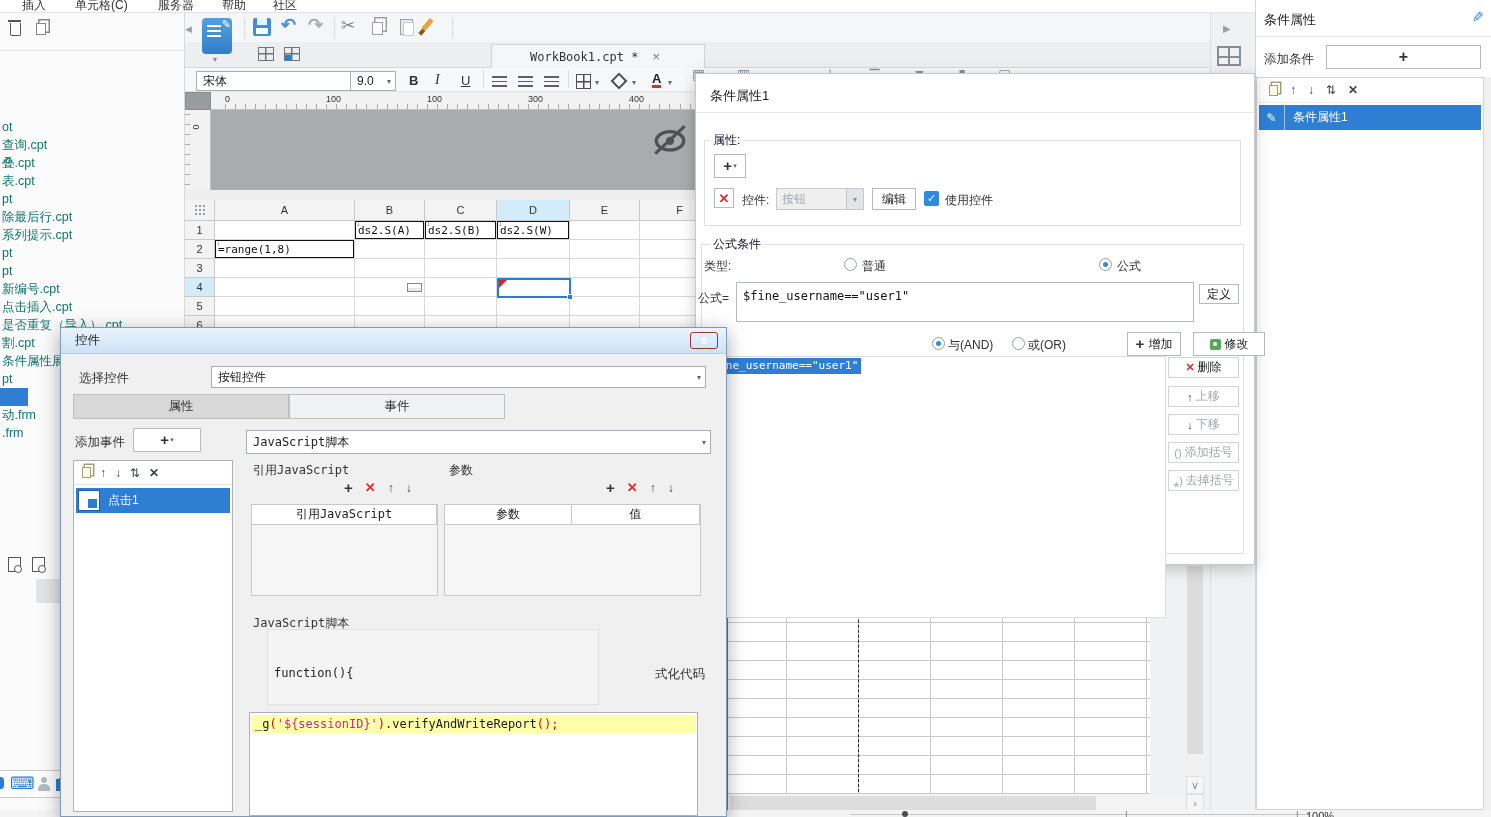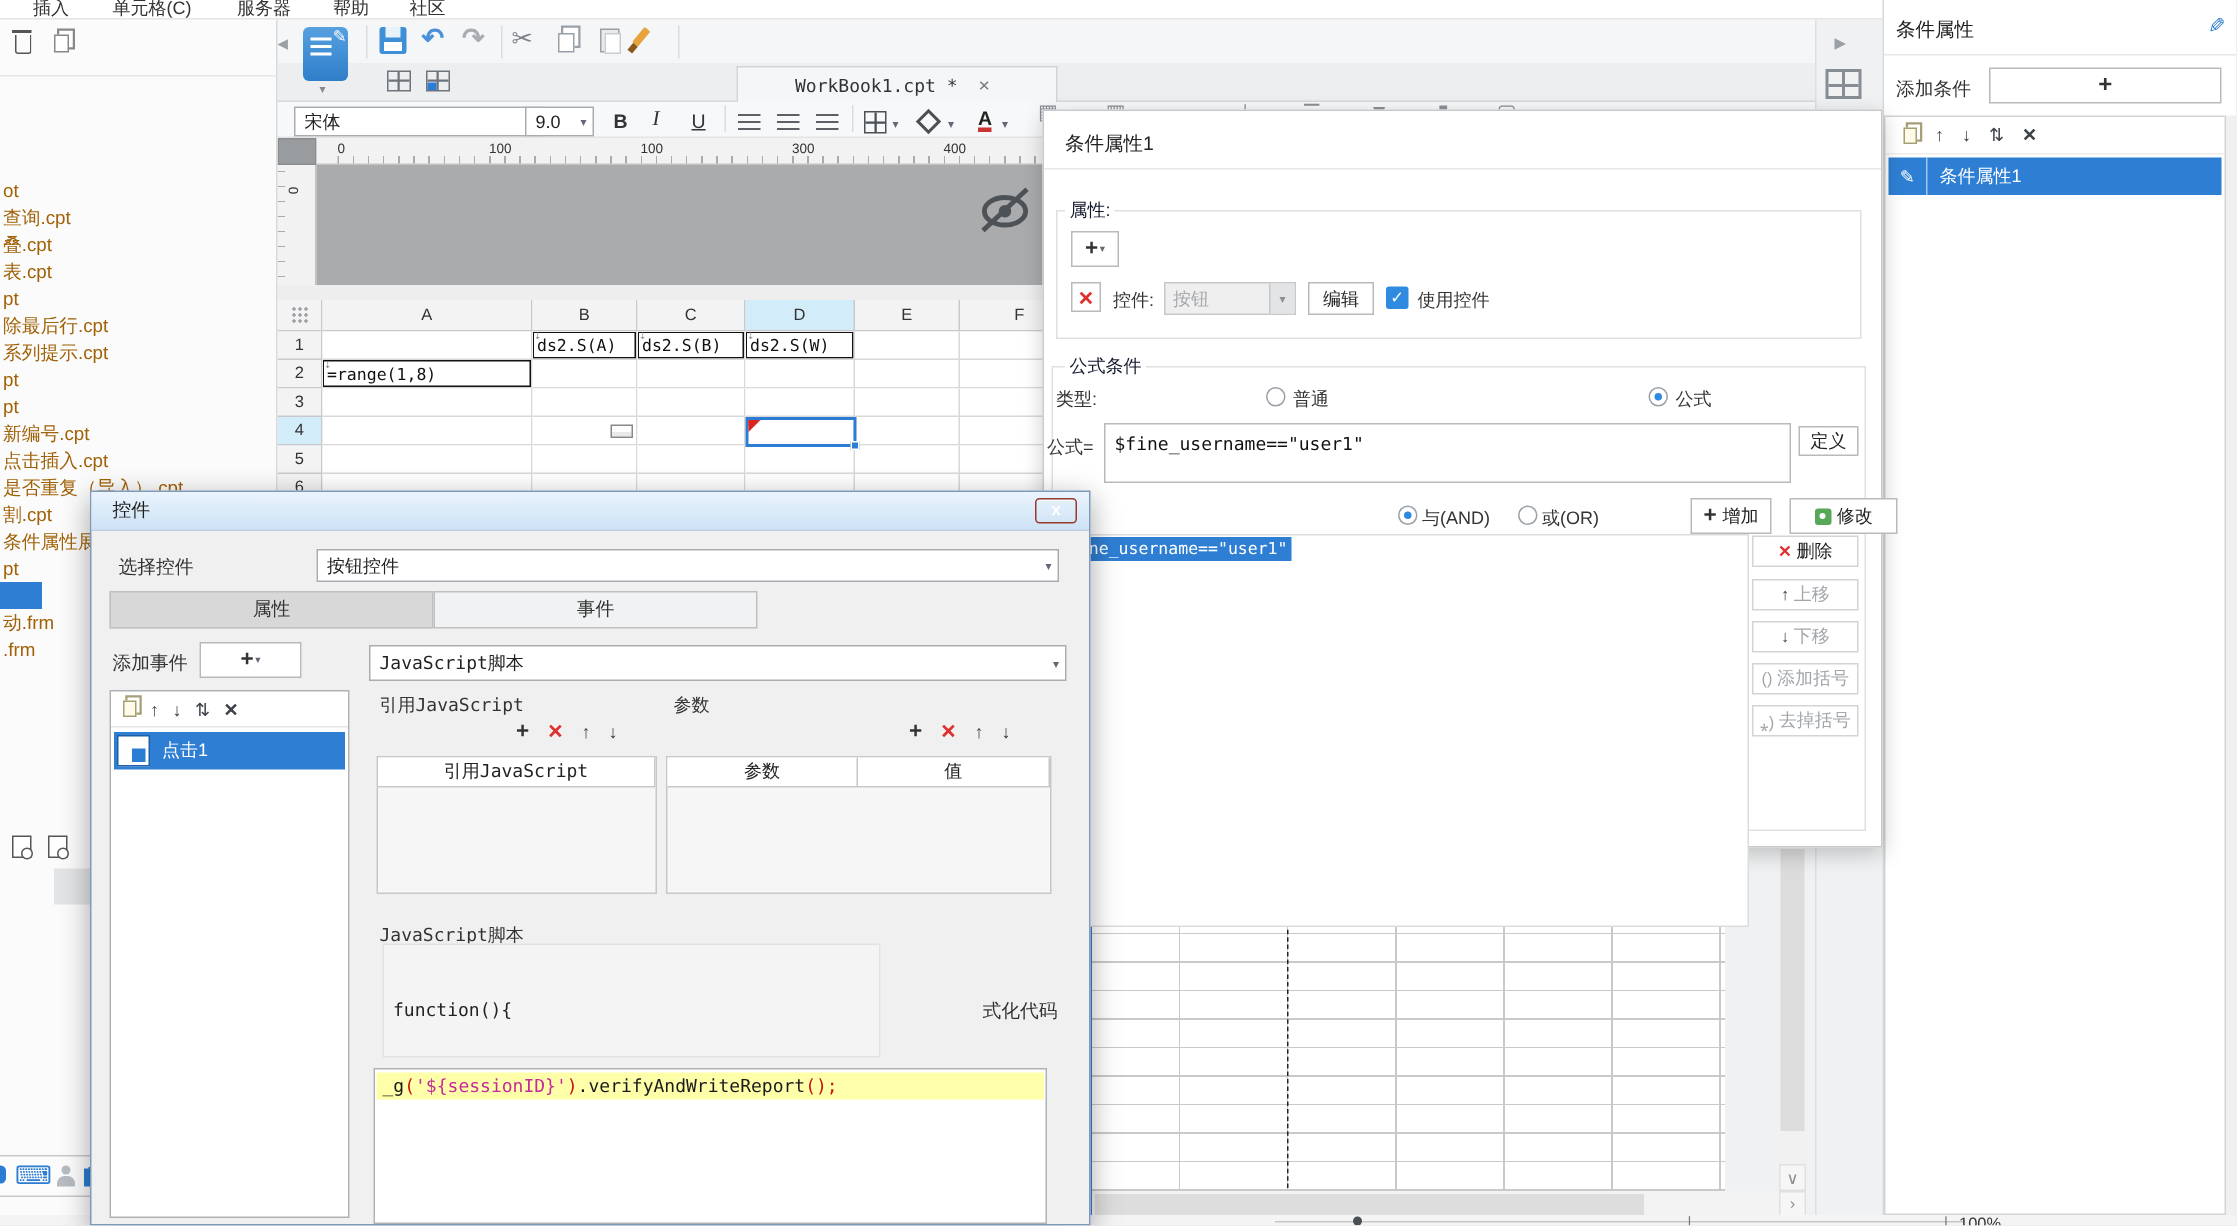--- a/index.html
+++ b/index.html
@@ -23,21 +23,21 @@
   
   .sidebar { position:absolute; left:0; top:13px; width:185px; height:797px; background:#fbfbfc;
              border-right:1px solid #d9d9d9; z-index:5; }
   .sb-toolbar { position:absolute; left:0; top:0; width:185px; height:38px; border-bottom:1px solid #e6e6e6; }
   .i-trash { position:absolute; left:10px; top:10px; width:11px; height:13px; border:1.5px solid #555;
              border-top:none; border-radius:0 0 2px 2px; }
   .i-trash::before { content:""; position:absolute; left:-3px; top:-3px; width:13px; height:2px; background:#555; }
   .i-copydoc { position:absolute; width:10px; height:12px; border:1.5px solid #888; background:#fff;
                box-shadow:3px -3px 0 -0.5px #fff, 3px -3px 0 1px #888; }
   .file-tree { position:absolute; left:0; top:105px; width:185px; }
-  .file-item { height:18px; line-height:18px; font-size:12.5px; color:#a16207; padding-left:2px;
+  .file-item { height:18px; line-height:18px; font-size:12.5px; color:#0f766e; padding-left:2px;
                white-space:nowrap; overflow:hidden; }
   .file-sel { width:28px; background:#2e7fd4; color:#fff; }
   .sb-mid { position:absolute; left:0; top:528px; width:185px; height:80px; }
   .i-doc { position:absolute; width:13px; height:15px; border:1.5px solid #555; background:#fff; }
   .i-doc::after { content:""; position:absolute; right:-2px; bottom:-2px; width:6px; height:6px;
                   border:1.5px solid #555; border-radius:50%; background:#fff; }
   .sb-graybox { position:absolute; left:36px; top:38px; width:32px; height:24px; background:#e3e4e5; }
   .sb-bottom { position:absolute; left:-6px; top:757px; width:106px; height:28px; background:#fcfcfc;
                border:1px solid #c9c9c9; }
   .i-mic { position:absolute; left:2px; top:6px; width:7px; height:12px; background:#2b7cd3; border-radius:4px; }
@@ -649,21 +649,21 @@
         </div>
     </div>
     <div class="tbl" style="left:383px;top:176px;width:257px;height:92px">
       <div class="tbl-head">
         <div style="width:127px">参数</div>
         <div style="flex:1">值</div>
       </div>
     </div>
 
     <span class="lbl mono" style="left:192px;top:287px">JavaScript脚本</span>
-    <div class="fnbox" style="left:194px;top:301px;width:332px;height:76px">
+    <div class="fnbox" style="left:206px;top:301px;width:332px;height:76px">
       <span style="position:absolute;left:6px;top:36px">function(){</span>
     </div>
     <span class="lbl" style="left:594px;top:338px;font-size:12.5px">式化代码</span>
 
     <div class="editor" style="left:188px;top:384px;width:449px;height:104px">
       <div class="code-line">
         <span class="ck">_g</span><span class="cr">(</span><span class="cm">'${sessionID}'</span><span class="cr">)</span><span class="ck">.verifyAndWriteReport</span><span class="cr">();</span>
       </div>
     </div>
   </div>

